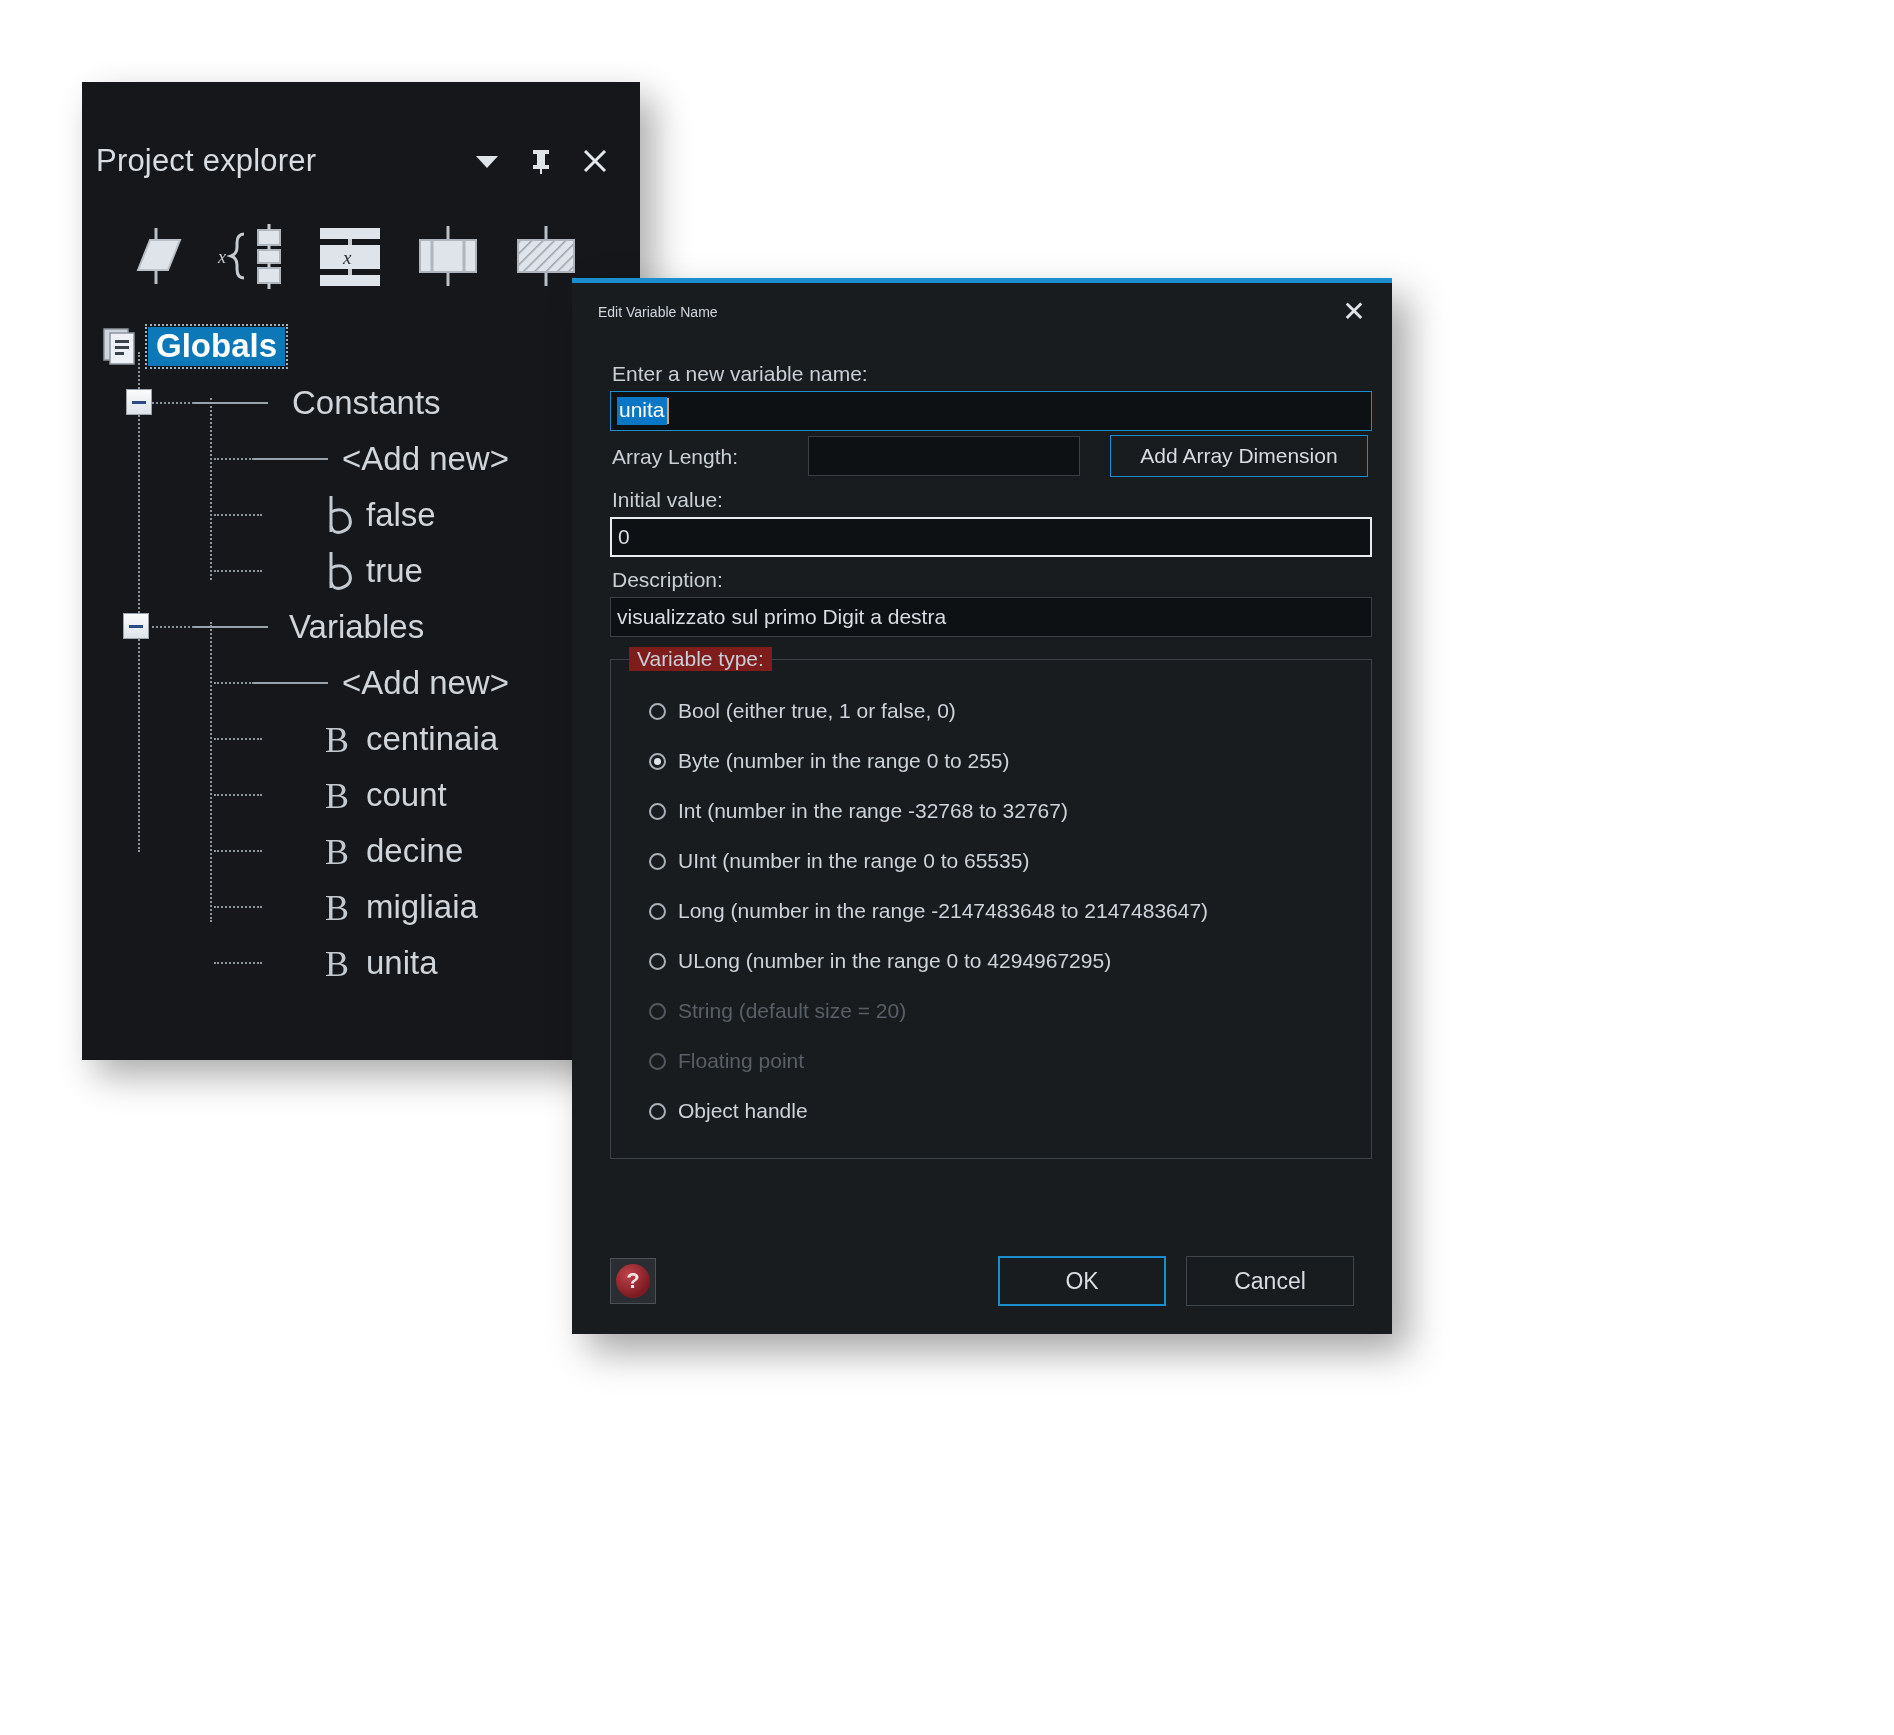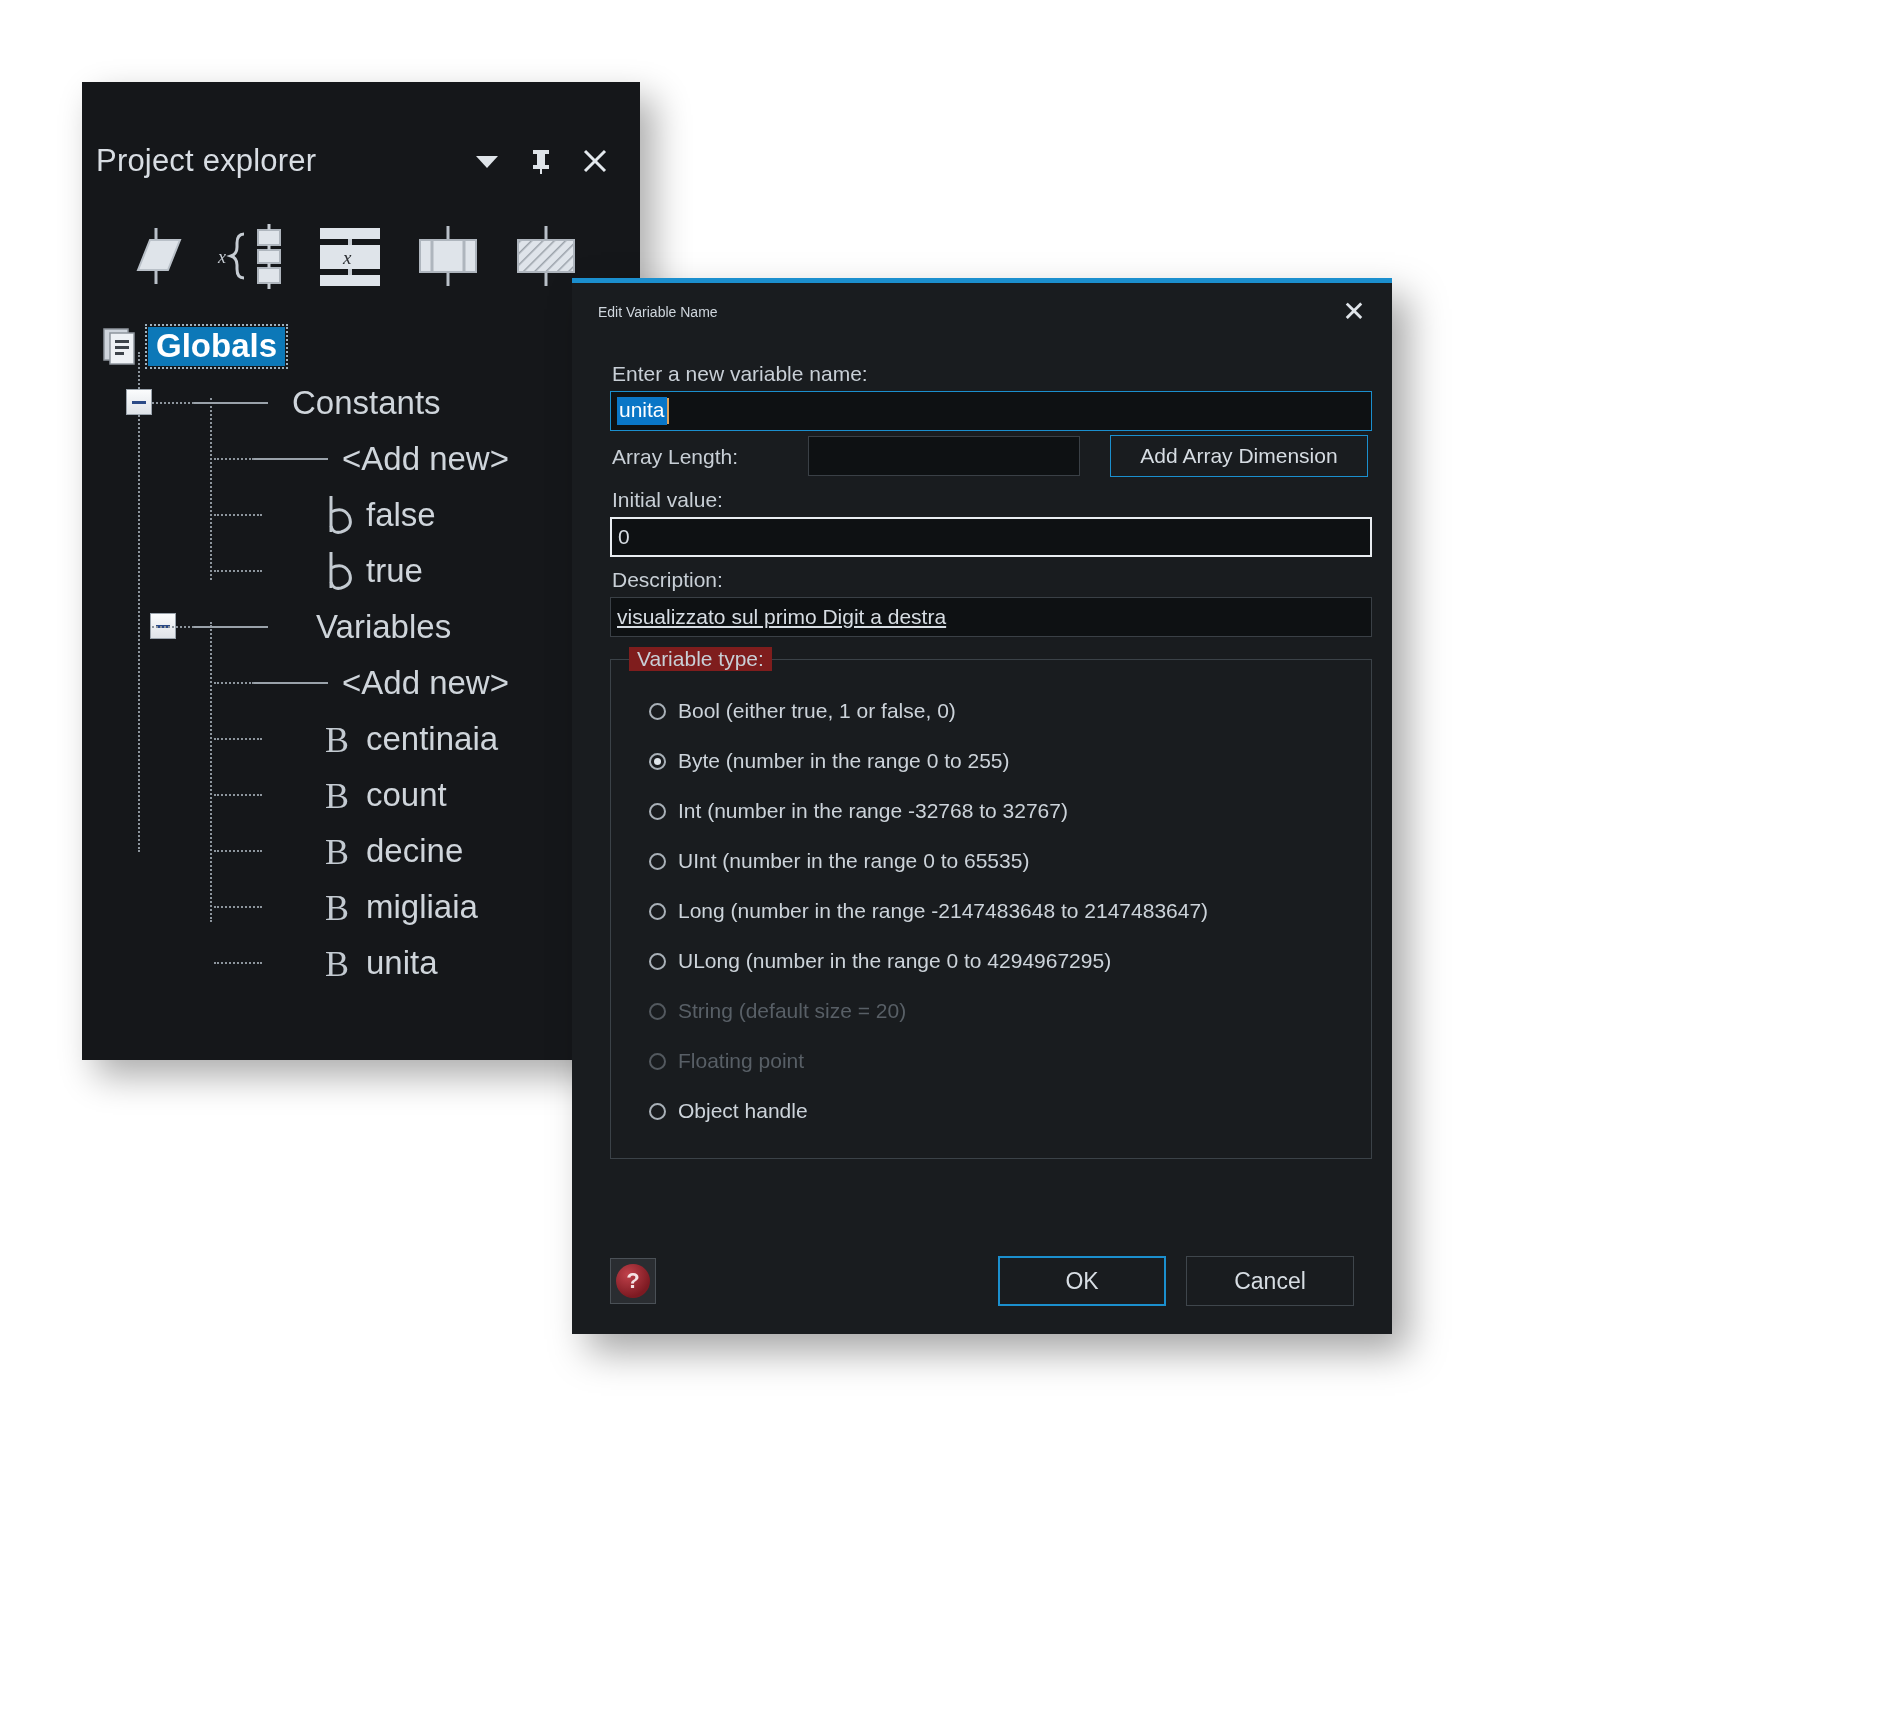--- a/index.html
+++ b/index.html
@@ -181,21 +181,21 @@
     border: 1px solid #2b5f7e;
     box-sizing: border-box;
     display: flex;
     align-items: center;
     padding: 0 6px;
     font-size: 21px;
     color: #d7dde3;
   }
   .textbox.accent { border-color: #1b8fce; }
   .textbox.white  { border: 2px solid #e9edf1; }
-  .textbox.grey   { border: 1px solid #3a4046; text-decoration: underline; }
+  .textbox.grey   { border: 1px solid #3a4046; }
   .sel-text {
     background: #0a76c6;
     color: #ffffff;
     padding: 1px 2px 3px 2px;
   }
   .caret {
     width: 2px;
     height: 26px;
     background: #e0a159;
     display: inline-block;
@@ -450,21 +450,21 @@
       <span class="dotline-h" style="left:132px; top:28px; width:48px;"></span>
       <span class="tree-icon" style="margin-left:46px;">
         <svg width="34" height="44" viewBox="0 0 34 44">
           <path d="M8 4 L8 40" stroke="#c3cad1" stroke-width="3" fill="none"></path>
           <path d="M8 20 q12 -6 18 4 q5 12 -8 16 q-8 2 -10 -6" fill="none" stroke="#c3cad1" stroke-width="3"></path>
         </svg>
       </span>
       <span class="tree-label">true</span>
     </div>
 
-    <div class="tree-row" style="padding-left: 68px;">
+    <div class="tree-row" style="padding-left: 41px;">
       <span class="dotline-h" style="left:70px; top:28px; width:42px;"></span>
       <span class="solid-h" style="left:112px; top:28px; width:74px;"></span>
       <span class="expander">
           <i></i>
         </span>
       <span class="tree-label" style="margin-left:140px;">Variables</span>
     </div>
 
     <div class="tree-row" style="padding-left: 186px;">
       <span class="dotline-h" style="left:132px; top:28px; width:40px;"></span>

